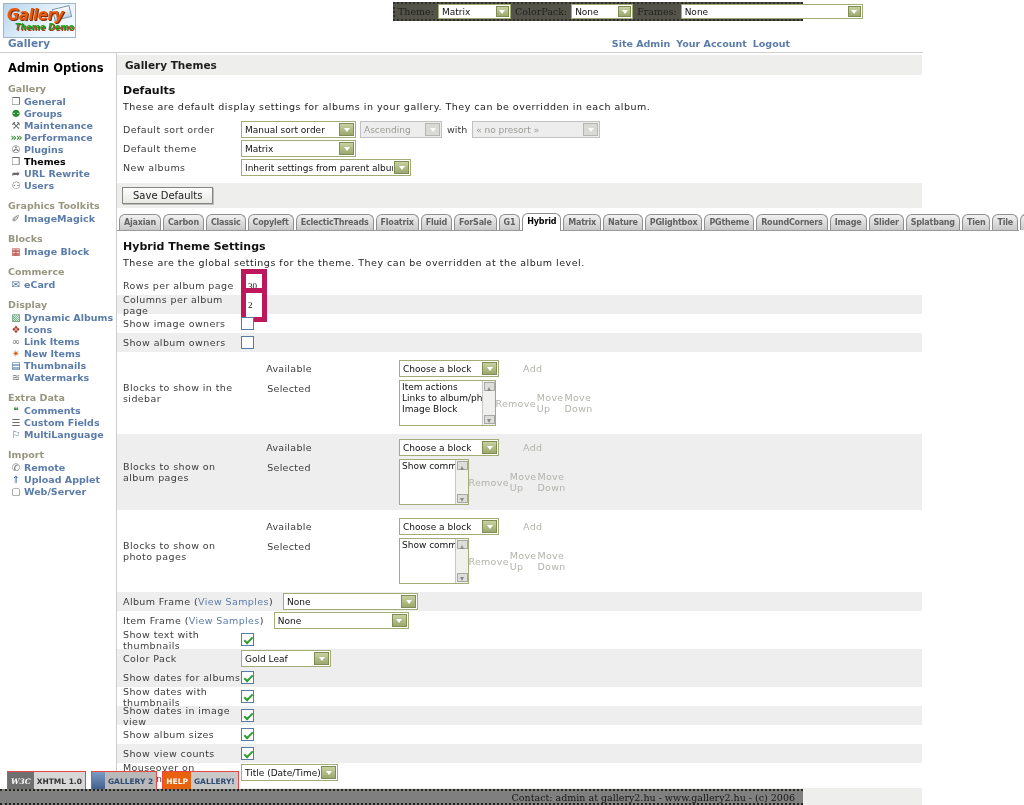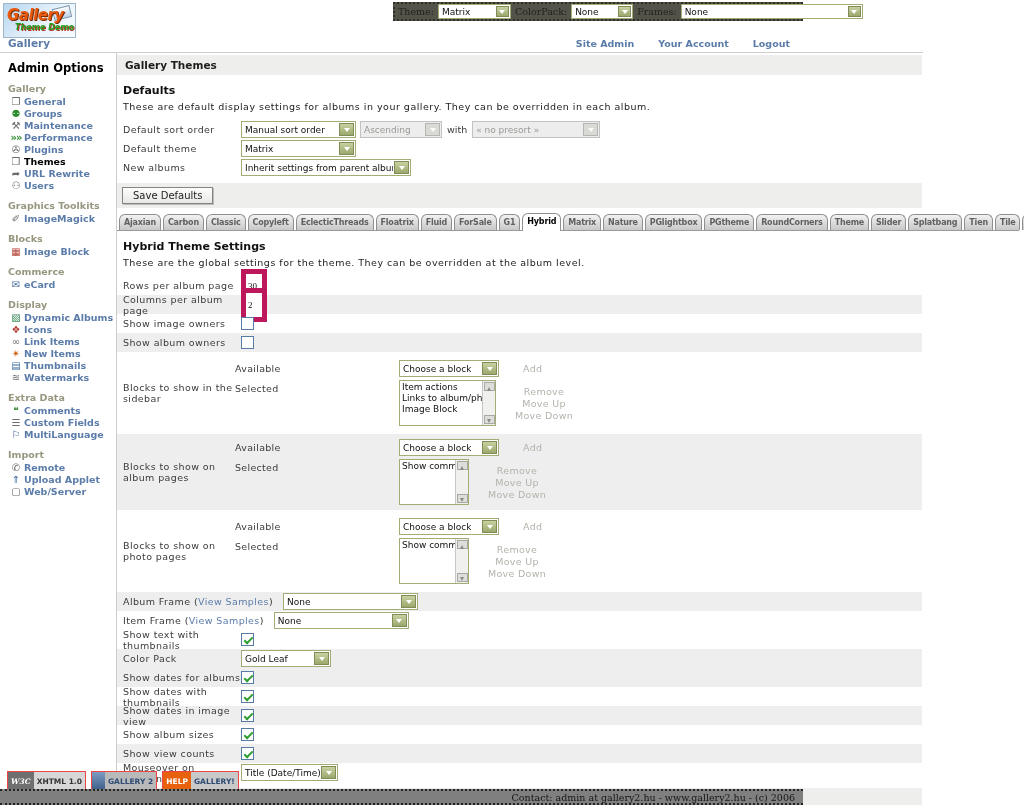--- a/index.html
+++ b/index.html
@@ -17,21 +17,21 @@
   .logo-photo { position:absolute; right:4px; top:3px; width:18px; height:12px;
                 background:linear-gradient(#ffffff,#bcd4ea); border:1px solid #7d96ad; transform:rotate(-14deg); }
 
   .theme-bar { position:absolute; left:393px; top:2px; width:410px; height:19px; background:#54534a;
                border:2px dotted #2e2e26; display:flex; align-items:center; gap:4px; padding:0 3px; }
   .tb-label { font-family:"DejaVu Serif", serif; font-size:9.5px; color:#23231b; white-space:nowrap; }
 
   .head-row { position:absolute; left:0; top:36px; width:923px; height:17px; border-bottom:1px solid #cfcfcf;
               display:flex; align-items:center; justify-content:space-between; padding:0 133px 2px 8px; }
   .crumb { font-size:10.5px; font-weight:bold; }
-  .userlinks { display:flex; gap:24px; font-size:9.5px; font-weight:bold; }
+  .userlinks { display:flex; gap:6px; font-size:9.5px; font-weight:bold; }
 
   
   .content { position:absolute; left:0; top:53px; width:1024px; display:flex; align-items:stretch; }
   .sidebar { width:117px; min-height:712px; border-right:1px solid #ccc; padding:8px 0 0 8px; flex-shrink:0; }
   .sb-title { font-size:11.5px; font-weight:bold; color:#000; margin-bottom:6px; }
   .ssec-title { font-size:9.5px; font-weight:bold; color:#97967f; margin:8px 0 2px 0; }
   .sitem { display:flex; align-items:center; line-height:12px; cursor:pointer; }
   .sicon { width:16px; flex-shrink:0; text-align:center; font-size:10px; color:#6b6b6b; }
   .slabel { font-size:9.5px; font-weight:bold; color:#5b7ca9; white-space:nowrap; }
   .sitem.active .slabel { color:#000; }
@@ -87,25 +87,25 @@
   .tab { white-space:nowrap; font-size:8px; letter-spacing:-0.2px; font-weight:bold; color:#616161;
          background:linear-gradient(#f2f2f2,#c8c8c8); border:1px solid #8f8f8f; border-bottom:none;
          border-radius:6px 6px 0 0; padding:3px 4px; cursor:pointer; }
   .tab.active { background:#fff; color:#000; margin-bottom:-1px; padding-bottom:5px; }
 
   
   .block-row { display:flex; align-items:center; padding:5px 0 5px 6px; margin:3px 0; }
   .block-row .flabel { width:112px; }
   .block-ctl { display:flex; flex-direction:column; gap:3px; }
   .bline { display:flex; align-items:flex-start; }
-  .bsub { width:108px; flex-shrink:0; text-align:left; padding-top:3px; margin-right:56px;
+  .bsub { width:108px; flex-shrink:0; text-align:center; padding-top:3px; margin-right:56px;
           font-size:9.5px; letter-spacing:0.3px; color:#3b3b3b; }
   .action { color:#b3b3ac; font-size:9.5px; letter-spacing:0.3px; cursor:default; }
   .add-link { margin-left:24px; padding-top:3px; }
-  .actions-stack { margin-left:16px; width:64px; display:flex; flex-direction:column; align-items:center;
+  .actions-stack { margin-left:16px; width:64px; display:flex; flex-direction:row; align-items:center;
                    justify-content:center; gap:1px; align-self:center; }
   .listbox { height:46px; border:1px solid #a2ad76; background:#fff; display:flex; flex-shrink:0; }
   .lb97 { width:97px; } .lb70 { width:70px; }
   .lb-items { flex:1; overflow:hidden; padding:1px 2px; }
   .litem { font-size:9px; line-height:11px; white-space:nowrap; color:#111; }
   .sbar { width:13px; border-left:1px solid #c6c6c6; background:#f0f0ee; display:flex; flex-direction:column;
           justify-content:space-between; align-items:center; padding:0; }
   .sarr { width:11px; height:9px; background:#ddddd9; border:1px solid #a8a8a4; position:relative; margin:1px 0; }
   .sarr.up::after { content:""; position:absolute; left:2px; top:2px; border:2.5px solid transparent; border-bottom:4px solid #8a8a86; }
   .sarr.down::after { content:""; position:absolute; left:2px; top:3px; border:2.5px solid transparent; border-top:4px solid #8a8a86; }
@@ -323,21 +323,21 @@
       <span class="tab" data-name="tab-floatrix">Floatrix</span>
       <span class="tab" data-name="tab-fluid">Fluid</span>
       <span class="tab" data-name="tab-forsale">ForSale</span>
       <span class="tab" data-name="tab-g1">G1</span>
       <span class="tab active" data-name="tab-hybrid">Hybrid</span>
       <span class="tab" data-name="tab-matrix">Matrix</span>
       <span class="tab" data-name="tab-nature">Nature</span>
       <span class="tab" data-name="tab-pglightbox">PGlightbox</span>
       <span class="tab" data-name="tab-pgtheme">PGtheme</span>
       <span class="tab" data-name="tab-roundcorners">RoundCorners</span>
-      <span class="tab" data-name="tab-siriux">Theme</span>
+      <span class="tab" data-name="tab-siriux">Image</span>
       <span class="tab" data-name="tab-slider">Slider</span>
       <span class="tab" data-name="tab-splatbang">Splatbang</span>
       <span class="tab" data-name="tab-tien">Tien</span>
       <span class="tab" data-name="tab-tile">Tile</span>
       <span class="tab" data-name="tab-wordpressembedded">WordpressEmbedded</span>
     </div>
 
     <div class="sec-head" data-name="theme-settings-heading">Hybrid Theme Settings</div>
     <div class="sec-desc" data-name="theme-settings-description">These are the global settings for the theme. They can be overridden at the album level.</div>
 

